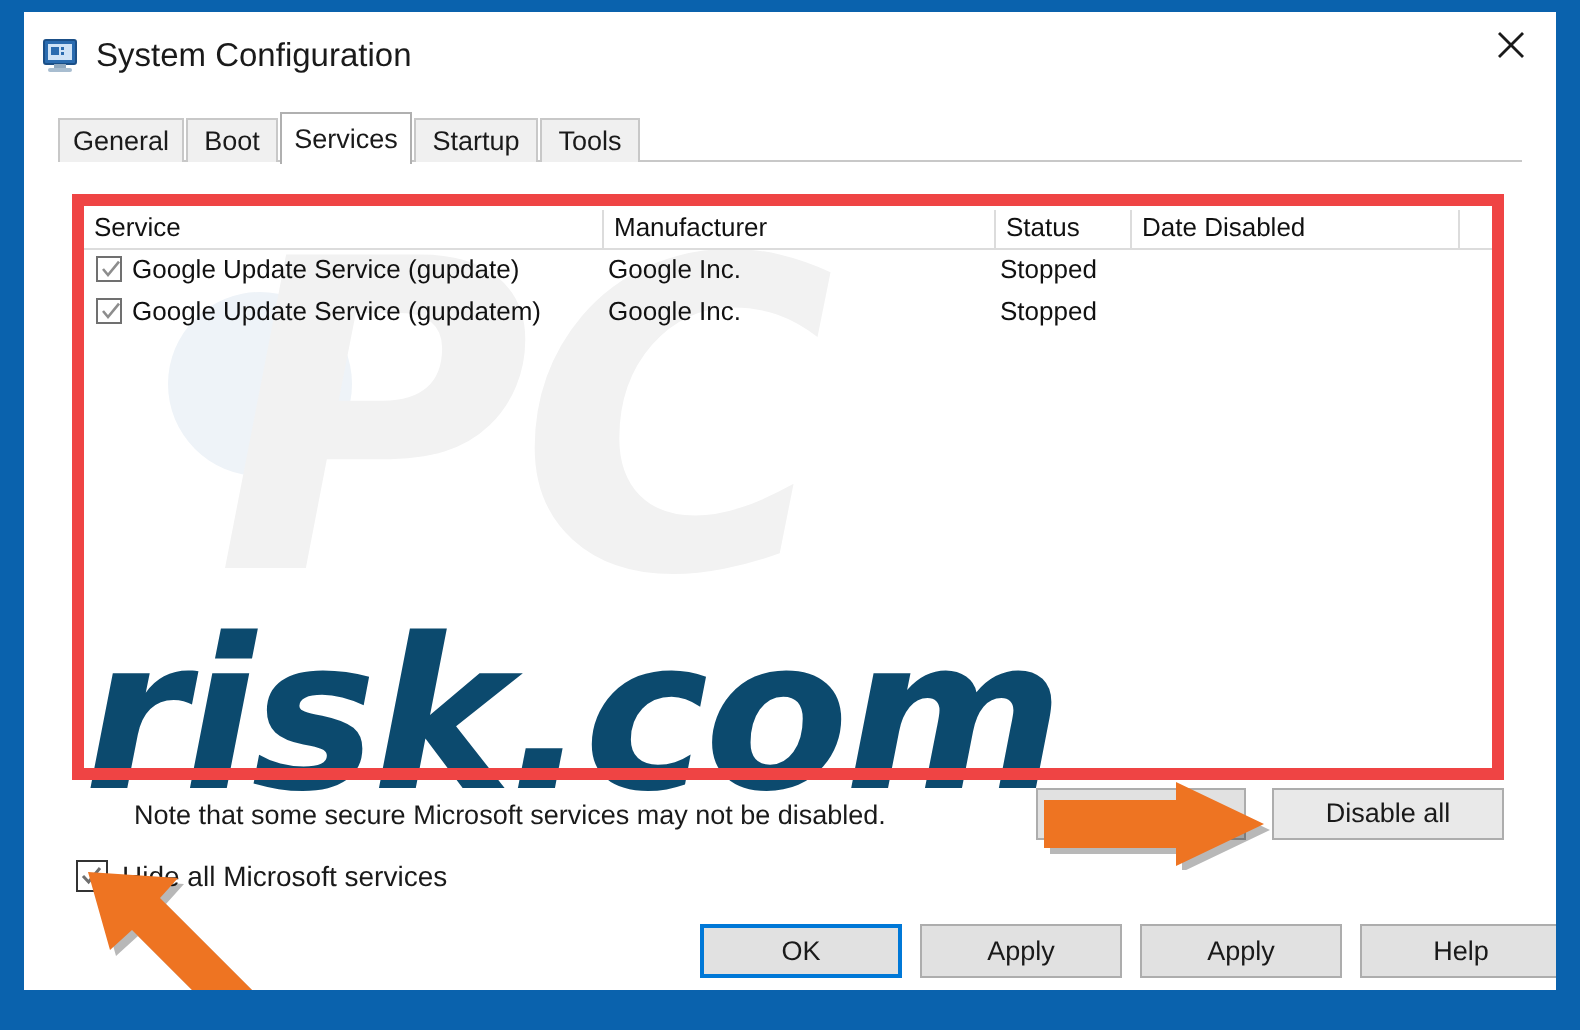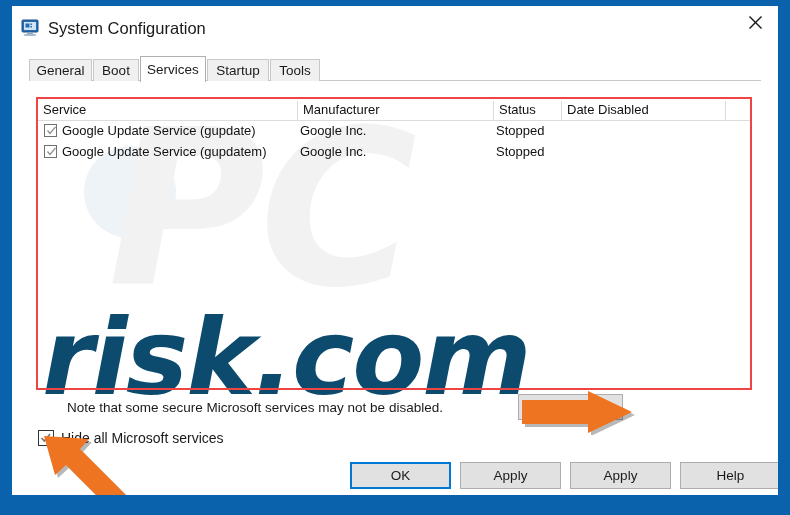--- a/index.html
+++ b/index.html
@@ -163,21 +163,21 @@
   }
 
   
   #services-list {
     position: absolute;
     left: 24px;
     top: 91px;
     width: 716px;
     height: 293px;
     background: rgba(255,255,255,0.0);
-    border: 2px solid #ef4444;
+    border: 6px solid #ef4444;
     box-sizing: border-box;
     z-index: 2;
     overflow: hidden;
   }
   #list-header {
     position: relative;
     height: 21px;
     background: rgba(255,255,255,0);
     border-bottom: 1px solid #dcdcdc;
     font-size: 13px;
@@ -411,20 +411,21 @@
     <div id="hide-ms-row">
       <span id="hide-ms-box">
         <svg width="14" height="14" viewBox="0 0 14 14">
           <polyline points="2.5,7 5.3,10 11,3" fill="none" stroke="#6f6f6f" stroke-width="1.5"></polyline>
         </svg>
       </span>
       <span id="hide-ms-label">Hide all Microsoft services</span>
     </div>
 
     <button class="wbtn" id="enable-all-button">Enable all</button>
+    <button class="wbtn" id="disable-all-button">Disable all</button>
 
     <div id="bottom-buttons">
       <button class="bbtn" id="ok-button">OK</button>
       <button class="bbtn" id="cancel-button">Apply</button>
       <button class="bbtn" id="apply-button">Apply</button>
       <button class="bbtn" id="help-button">Help</button>
     </div>
 
     <svg class="arrow-svg" id="arrow-disable-all" width="116" height="46" viewBox="0 0 116 46">
       <g transform="translate(2,2)">

